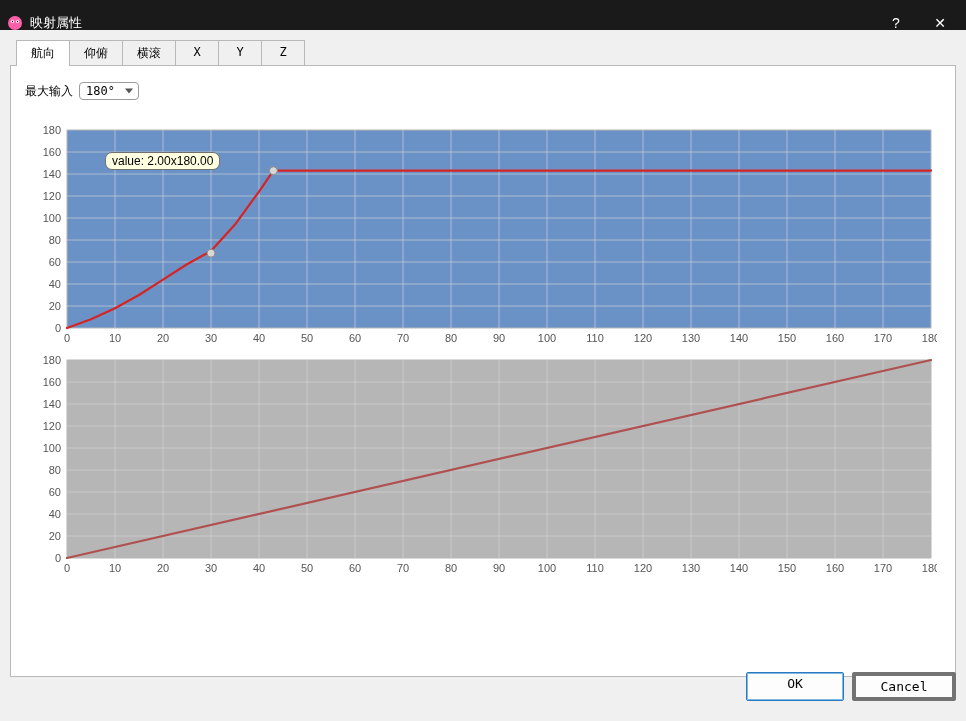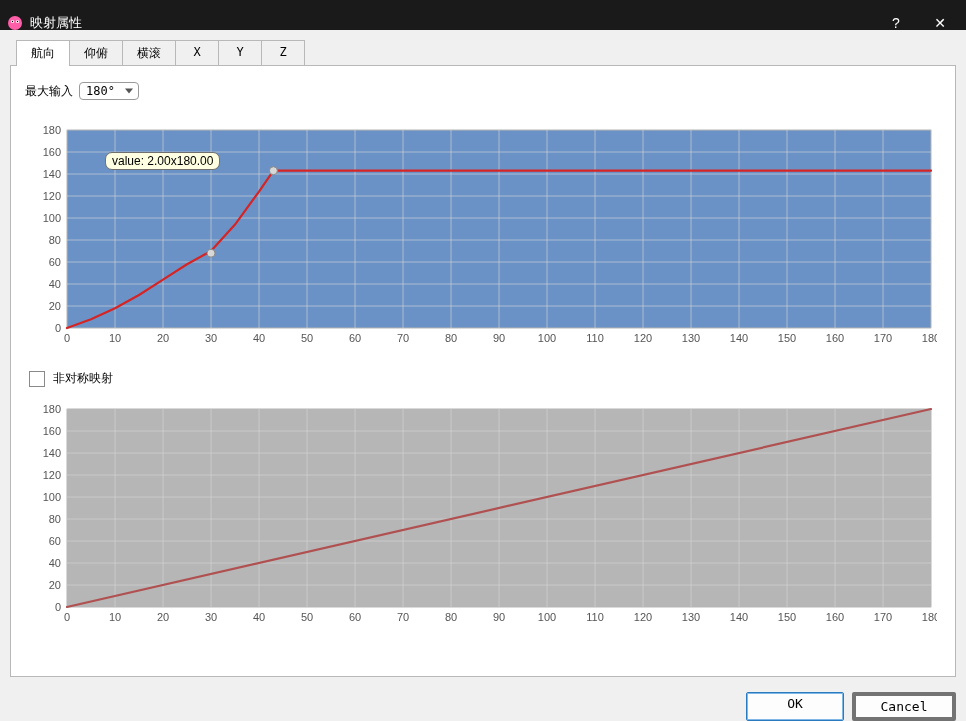--- a/index.html
+++ b/index.html
@@ -99,21 +99,21 @@
     display: flex; align-items: center; gap: 8px;
     margin: 18px 0 14px 4px;
   }
   .checkbox-box {
     width: 14px; height: 14px;
     border: 1px solid #8a8a8a;
     background: #fff;
   }
   .footer {
     position: absolute;
-    right: 10px; bottom: 0;
+    right: 10px; bottom: 20px;
     display: flex; gap: 8px;
   }
   .btn {
     min-width: 76px;
     padding: 3px 10px;
     border: 4px solid #737373;
     background: #fdfdfd;
     font-family: monospace;
     font-size: 13px;
     text-align: center;
@@ -233,24 +233,20 @@
           <text x="36" y="122" text-anchor="end" font-size="11" font-family="Arial" fill="#555">80</text>
           <text x="36" y="100" text-anchor="end" font-size="11" font-family="Arial" fill="#555">100</text>
           <text x="36" y="78" text-anchor="end" font-size="11" font-family="Arial" fill="#555">120</text>
           <text x="36" y="56" text-anchor="end" font-size="11" font-family="Arial" fill="#555">140</text>
           <text x="36" y="34" text-anchor="end" font-size="11" font-family="Arial" fill="#555">160</text>
           <text x="36" y="12" text-anchor="end" font-size="11" font-family="Arial" fill="#555">180</text>
         </svg>
       <div class="tooltip" style="left:80px; top:30px;border-radius:7px;">value: 2.00x180.00</div>
     </div>
 
-    <div class="checkbox-row">
-      <div class="checkbox-box"></div>
-      <span>非对称映射</span>
-    </div>
 
     <div class="chartwrap" style="margin-top:0;">
       <svg id="chart1" class="chart-svg" width="912" height="230">
           <rect x="42" y="8" width="864" height="198" fill="#b6b6b6" stroke="#888" stroke-width="0.6"></rect>
           <line x1="42" y1="8" x2="42" y2="206" stroke="#d8d8d8" stroke-width="0.6"></line>
           <line x1="90" y1="8" x2="90" y2="206" stroke="#d8d8d8" stroke-width="0.6"></line>
           <line x1="138" y1="8" x2="138" y2="206" stroke="#d8d8d8" stroke-width="0.6"></line>
           <line x1="186" y1="8" x2="186" y2="206" stroke="#d8d8d8" stroke-width="0.6"></line>
           <line x1="234" y1="8" x2="234" y2="206" stroke="#d8d8d8" stroke-width="0.6"></line>
           <line x1="282" y1="8" x2="282" y2="206" stroke="#d8d8d8" stroke-width="0.6"></line>

